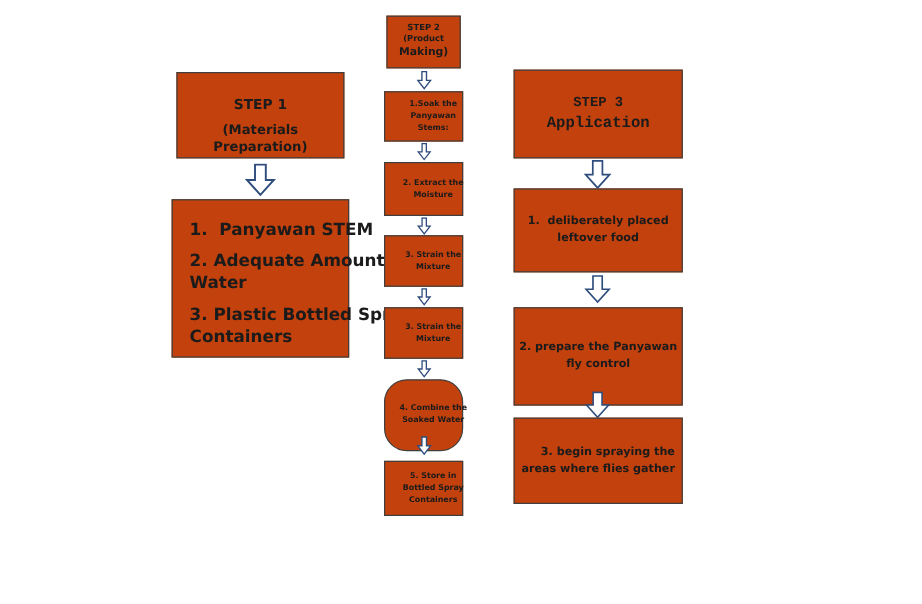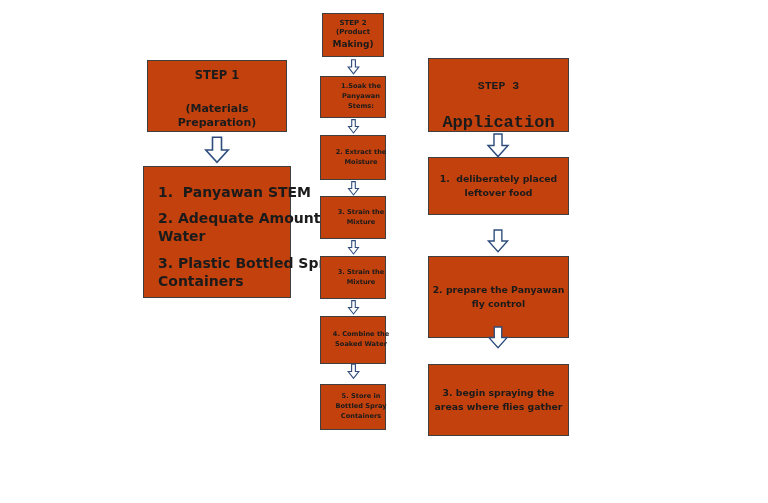--- a/index.html
+++ b/index.html
@@ -25,41 +25,41 @@
     border: 1.4px solid var(--border-color);
     display: flex;
     flex-direction: column;
     align-items: center;
     text-align: center;
     font-weight: bold;
     color: var(--text-color);
   }
   
   .l-header { left: 147px; top: 60px; width: 140px; height: 72px; padding-top: 17px; font-size: 11.5px; justify-content: flex-end; }
-  .l-header .subtitle { margin-top: 20px; font-size: 11px; line-height: 1.32; white-space: pre; }
+  .l-header .subtitle { margin-top: 8px; font-size: 11px; line-height: 1.32; white-space: pre; }
   .l-list {
     left: 143px; top: 166px; width: 148px; height: 132px;
     align-items: flex-start; text-align: left;
     padding: 16px 11px 0 14px;
     font-size: 14px; line-height: 1.3;
   }
   .l-list .list-item { margin-bottom: 8px; white-space: pre; }
   
   .m-header { left: 322px; top: 13px; width: 62px; height: 44px; padding-top: 5px; font-size: 7px; line-height: 1.35; border-width: 1.2px; }
   .m-header .hline3 { font-size: 9px; }
   .sbox {
     left: 320px; width: 66px;
     border-width: 1.1px;
     justify-content: center;
     font-size: 6.6px; line-height: 1.5; padding-left: 16px;
   }
   .stext { white-space: pre; }
   
   .r-header { left: 428px; top: 58px; width: 141px; height: 74px; padding-top: 20px; font-size: 11.5px; font-family: Liberation Mono, monospace; }
-  .r-header .subtitle { margin-top: 21px; font-size: 17px; white-space: pre; }
+  .r-header .subtitle { margin-top: 3px; font-size: 13px; white-space: pre; }
   .rbox {
     left: 428px; width: 141px;
     justify-content: center;
     font-size: 9.3px; line-height: 1.55;
   }
   .rtext { white-space: pre; }
   
   .arrow { position: absolute; display: block; }
   .arrow polygon {
     fill: #ffffff;
@@ -124,54 +124,54 @@
   </svg>
 
   <div class="box sbox" style="top:256px; height:43px;">
     <div class="stext">3. Strain the<br>Mixture</div>
   </div>
 
   <svg class="arrow small" style="left:347px; top:300px;" width="13" height="15" viewBox="0 0 13 16">
     <polygon points="4.6,0.7 8.4,0.7 8.4,8 11.8,8 6.5,14.9 1.2,8 4.6,8"></polygon>
   </svg>
 
-  <div class="box sbox" style="top:316px; height:48px;">
+  <div class="box sbox" style="top:316px; height:60px;border-radius:19px;">
     <div class="stext">4. Combine the<br>Soaked Water</div>
   </div>
 
   <svg class="arrow small" style="left:347px; top:363px;" width="13" height="17" viewBox="0 0 13 16">
     <polygon points="4.6,0.7 8.4,0.7 8.4,8 11.8,8 6.5,14.9 1.2,8 4.6,8"></polygon>
   </svg>
 
   <div class="box sbox" style="top:384px; height:46px;">
     <div class="stext">5. Store in<br>Bottled Spray<br>Containers</div>
   </div>
 
   <div class="box r-header">
     <div class="title">STEP 3</div>
     <div class="subtitle">Application</div>
   </div>
 
   <svg class="arrow big" style="left:485px; top:133px;" width="26" height="25" viewBox="0 0 26 28">
     <polygon points="8.5,1.2 17.5,1.2 17.5,14 24.2,14 13,26.4 1.8,14 8.5,14"></polygon>
   </svg>
 
-  <div class="box rbox" style="top:157px; height:58px;">
+  <div class="box rbox" style="top:157px; height:70px;">
     <div class="rtext">1.  deliberately placed<br>leftover food</div>
   </div>
 
   <svg class="arrow big" style="left:485px; top:229px;" width="26" height="24" viewBox="0 0 26 28">
     <polygon points="8.5,1.2 17.5,1.2 17.5,14 24.2,14 13,26.4 1.8,14 8.5,14"></polygon>
   </svg>
 
   <div class="box rbox" style="top:256px; height:82px;">
     <div class="rtext">2. prepare the Panyawan<br>fly control</div>
   </div>
 
   <svg class="arrow big" style="left:485px; top:326px;" width="26" height="23" viewBox="0 0 26 28">
     <polygon points="8.5,1.2 17.5,1.2 17.5,14 24.2,14 13,26.4 1.8,14 8.5,14"></polygon>
   </svg>
 
-  <div class="box rbox" style="top:364px; height:72px;">
+  <div class="box rbox" style="top:348px; height:72px;text-align:right;">
     <div class="rtext">3. begin spraying the<br>areas where flies gather</div>
   </div>
 
 </div>
 
 </body></html>

